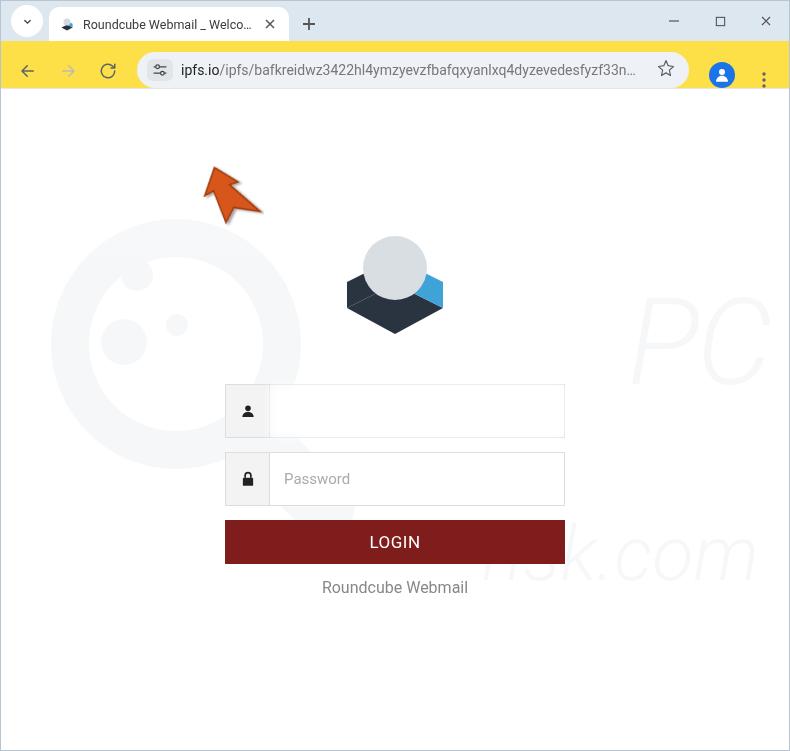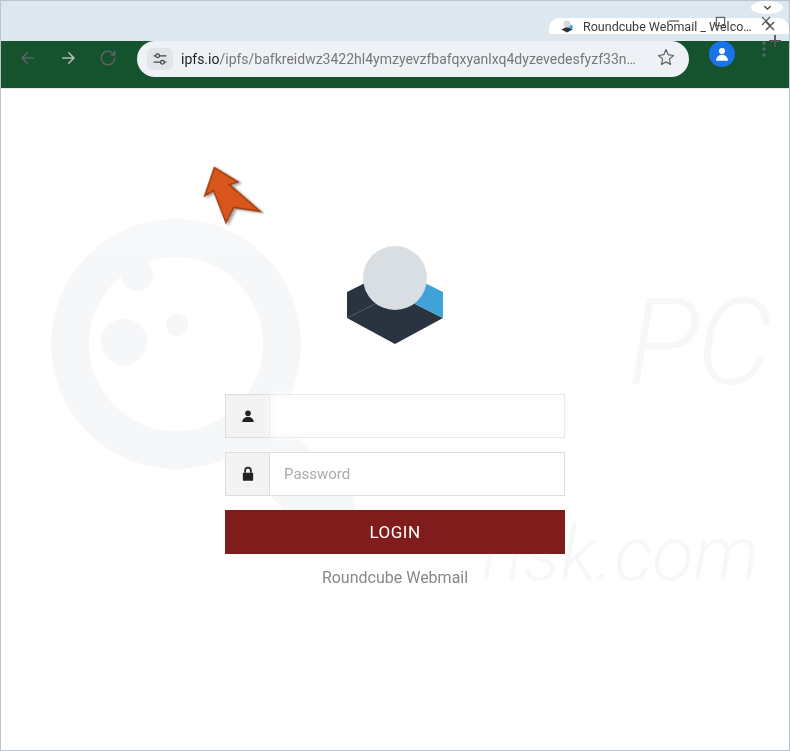--- a/index.html
+++ b/index.html
@@ -1,31 +1,31 @@
 <!DOCTYPE html>
 <html><head>
   <meta charset="utf-8">
   <style>
     * { margin: 0; padding: 0; box-sizing: border-box; font-family: -apple-system, BlinkMacSystemFont, "Segoe UI", Roboto, sans-serif; }
     body { width: 790px; height: 751px; background: #fff; position: relative; overflow: hidden; }
     
     .window-frame { width: 100%; height: 100%; border: 1px solid #b8c4d0; position: relative; }
     
-    .tab-bar { height: 40px; background: #dde7f0; display: flex; align-items: flex-end; padding-left: 10px; position: relative; flex-direction: column; }
+    .tab-bar { height: 40px; background: #dde7f0; display: flex; align-items: flex-end; padding-left: 10px; position: relative; }
     .tab-chevron { width: 32px; height: 32px; background: #fff; border-radius: 50%; display: flex; align-items: center; justify-content: center; margin: 0 6px 4px 0; }
     .tab { background: #fff; height: 34px; border-radius: 10px 10px 0 0; padding: 0 10px; display: flex; align-items: center; gap: 8px; min-width: 230px; max-width: 240px; }
     .tab-favicon { width: 16px; height: 16px; }
     .tab-title { font-size: 12.5px; color: #3c3c3c; white-space: nowrap; overflow: hidden; text-overflow: ellipsis; flex: 1; }
     .tab-close { color: #555; font-size: 14px; padding: 0 4px; }
     .new-tab { width: 28px; height: 28px; display: flex; align-items: center; justify-content: center; color: #444; font-size: 16px; margin-left: 6px; margin-bottom: 3px; }
     
     .window-controls { position: absolute; right: 0; top: 0; display: flex; height: 40px; }
     .win-ctrl { width: 46px; display: flex; align-items: center; justify-content: center; color: #555; }
     
-    .toolbar { height: 48px; background: #14532d; display: flex; align-items: flex-start; padding: 0 10px; gap: 6px; border-bottom: 1px solid #e6e6e6; }
+    .toolbar { height: 48px; background: #fde047; display: flex; align-items: flex-end; padding: 0 10px; gap: 6px; border-bottom: 1px solid #e6e6e6; }
     .nav-btn { width: 34px; height: 34px; display: flex; align-items: center; justify-content: center; border-radius: 50%; color: #5f6368; }
     .nav-btn.disabled { color: #bbb; }
     .address-bar { flex: 1; height: 36px; background: #eef1f5; border-radius: 18px; display: flex; align-items: center; padding: 0 10px; gap: 8px; margin: 0 6px; }
     .site-tune { width: 26px; height: 22px; border-radius: 6px; background: #e1e5ea; display: flex; align-items: center; justify-content: center; }
     .url-text { flex: 1; font-size: 14px; color: #444; white-space: nowrap; overflow: hidden; text-overflow: ellipsis; }
     .url-domain { color: #222; }
     .url-rest { color: #777; }
     .star-icon { color: #5f6368; padding: 0 4px; }
     .profile-icon { width: 26px; height: 26px; border-radius: 50%; background: #1a73e8; display: flex; align-items: center; justify-content: center; margin: 0 8px; }
     .profile-icon svg { width: 18px; height: 18px; }
@@ -42,21 +42,21 @@
     .wm-d3 { width: 22px; height: 22px; left: 165px; top: 225px; }
     .wm-text { position: absolute; right: 20px; top: 200px; font-size: 120px; font-weight: 300; font-style: italic; color: #7a98b0; letter-spacing: -3px; line-height: 0.9; text-align: right; }
     .wm-sub { position: absolute; right: 30px; top: 420px; font-size: 76px; font-weight: 300; font-style: italic; color: #7a98b0; letter-spacing: 0px; }
     
     .arrow-overlay { position: absolute; left: 183px; top: 73px; z-index: 50; pointer-events: none; }
     
     .login-box { position: relative; z-index: 10; margin-top: -20px; display: flex; flex-direction: column; align-items: center; }
     
     .logo { margin-bottom: 32px; width: 130px; height: 130px; position: relative; }
     
-    .form-row { display: flex; width: 340px; height: 44px; margin-bottom: 14px; border: 1px solid #ddd; }
+    .form-row { display: flex; width: 340px; height: 54px; margin-bottom: 14px; border: 1px solid #ddd; }
     .form-icon { width: 44px; background: #f3f3f3; border-right: 1px solid #ddd; display: flex; align-items: center; justify-content: center; color: #333; }
     .form-input { flex: 1; border: none; outline: none; padding: 0 14px; font-size: 15px; color: #555; background: #fff; }
     .form-input::placeholder { color: #aaa; }
     .blurred { filter: blur(5px); color: #999; }
     
     .login-btn { width: 340px; height: 44px; background: #7f1d1d; color: #fff; border: none; font-size: 17px; letter-spacing: 0.5px; cursor: pointer; margin-bottom: 14px; }
     .caption { color: #888; font-size: 16px; }
   </style>
 </head>
 <body>

